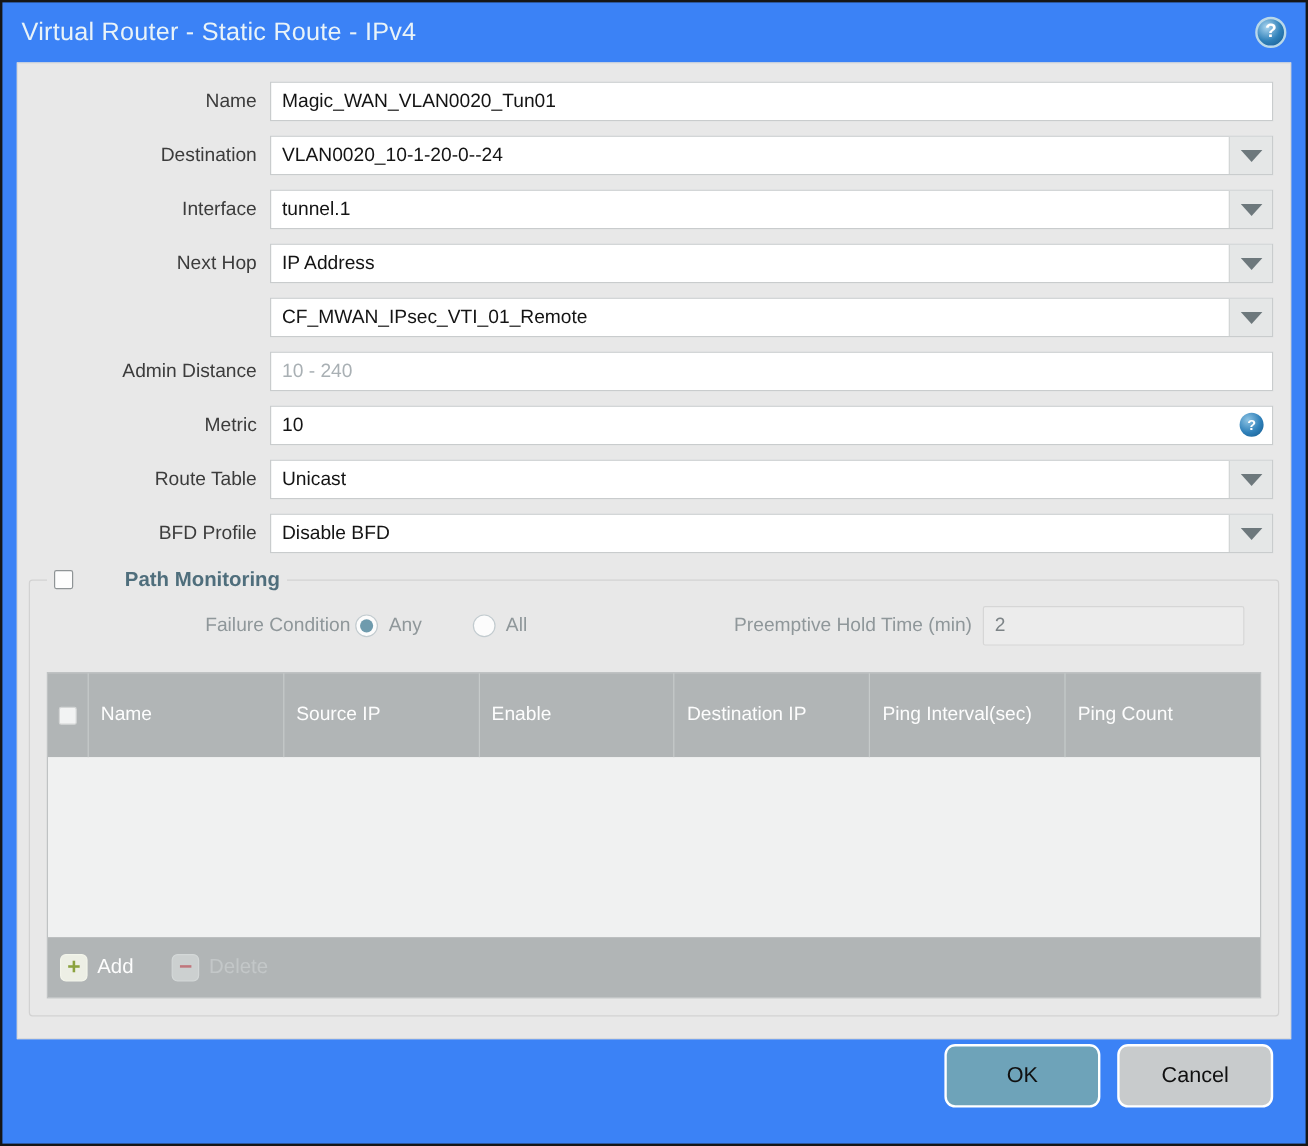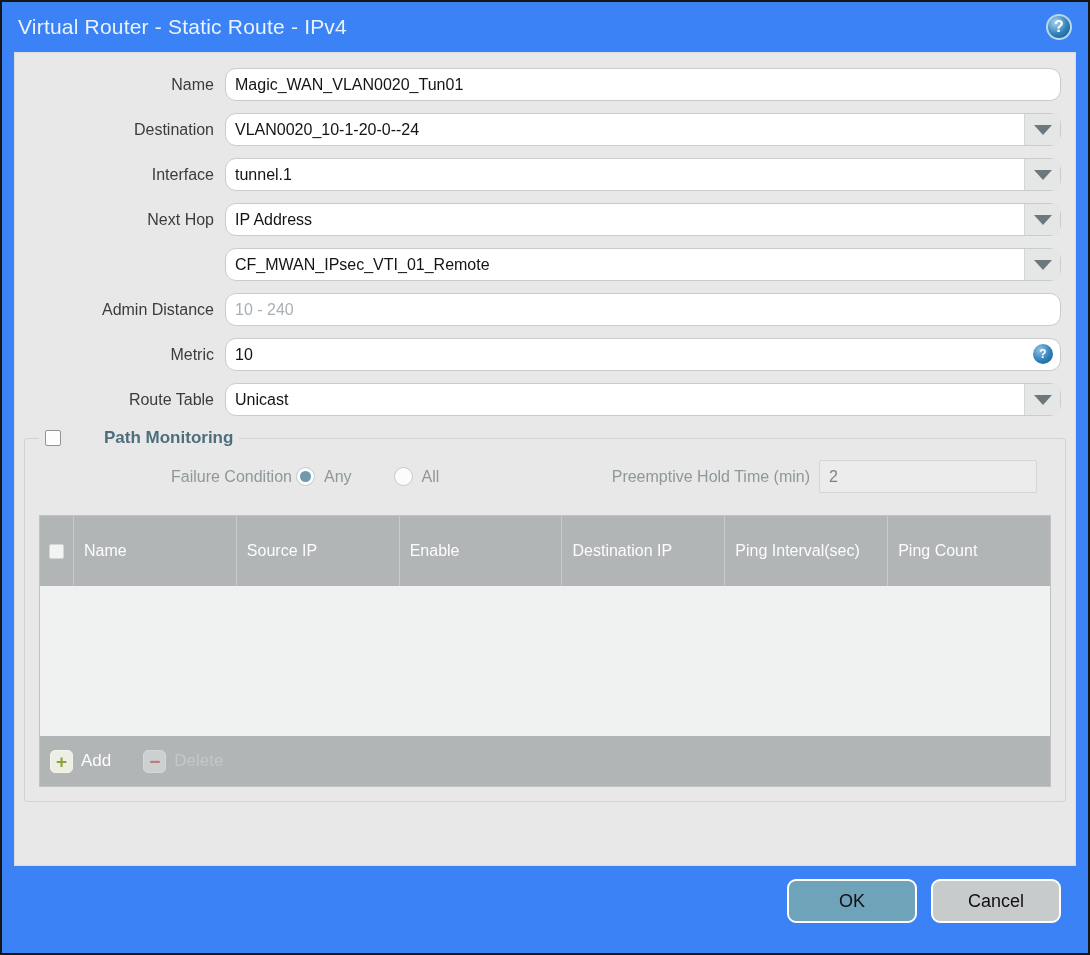--- a/index.html
+++ b/index.html
@@ -26,21 +26,21 @@
     padding-top:15px;
   }
   .frow { display:flex; align-items:center; margin:0 14px 12px 14px; height:33px; }
   .frow-label {
     flex:none; width:185px; text-align:right; padding-right:11px;
     font-size:16px; color:#3c3c3c; white-space:nowrap;
   }
   .field { flex:1; position:relative; display:flex; height:33px; box-sizing:border-box; }
   .tbox {
     flex:1; display:flex; background:#fff; border:1px solid #c9cccd;
-    border-radius:11px; box-sizing:border-box;
+    border-radius:0; box-sizing:border-box;
   }
   .tbox input {
     flex:1; border:none; outline:none; background:transparent; margin:0;
     padding:0 9px; font-size:16px; color:#141414; font-family:inherit; min-width:0;
   }
   .tbox input::placeholder { color:#a9b0b4; }
   .dd-btn {
     flex:none; width:35px; background:#e5e7e7; border-left:1px solid #d3d6d6;
     display:flex; align-items:center; justify-content:center; cursor:pointer;
   }
@@ -107,21 +107,21 @@
     display:flex; align-items:center; justify-content:center;
     font-weight:bold; font-size:19px; line-height:1; cursor:pointer;
   }
   .chip-add { background:#edefe5; border:1px solid #f3f5eb; color:#8ba23e; }
   .chip-del { background:#ccd0d0; border:1px solid #d4d8d8; color:#c0767c; }
   .foot-label-add { color:#fdfdfd; font-size:17px; margin-right:24px; }
   .foot-label-del { color:#c3c7c8; font-size:17px; }
   
   .btnbar { position:absolute; right:27px; bottom:30px; display:flex; gap:14px; }
   .btn {
-    width:130px; height:44px; border-radius:9px; border:2px solid #ffffff;
+    width:130px; height:53px; border-radius:9px; border:2px solid #ffffff;
     font-size:18px; color:#101010; font-family:inherit; cursor:pointer;
     display:flex; align-items:center; justify-content:center; box-sizing:border-box;
   }
   .btn-ok { background:#6ea3b9; }
   .btn-cancel { background:#c8cbcc; }
 </style>
 </head>
 <body>
 
 <div class="window">
@@ -204,20 +204,29 @@
     <div class="frow">
       <div class="frow-label">Route Table</div>
       <div class="field">
         <div class="tbox">
           <input type="text" value="Unicast" style="">
           <div class="dd-btn"></div>
         </div>
       </div>
     </div>
 
+    <div class="frow">
+      <div class="frow-label">BFD Profile</div>
+      <div class="field">
+        <div class="tbox">
+          <input type="text" value="Disable BFD" style="">
+          <div class="dd-btn"></div>
+        </div>
+      </div>
+    </div>
 
     <fieldset class="pm">
       <legend class="pm-legend">
         <div class="pm-checkbox"></div>
         <div class="pm-title">Path Monitoring</div>
       </legend>
 
       <div class="pm-row">
         <div class="pm-dim fc-label">Failure Condition</div>
         <div class="radio sel"></div>

